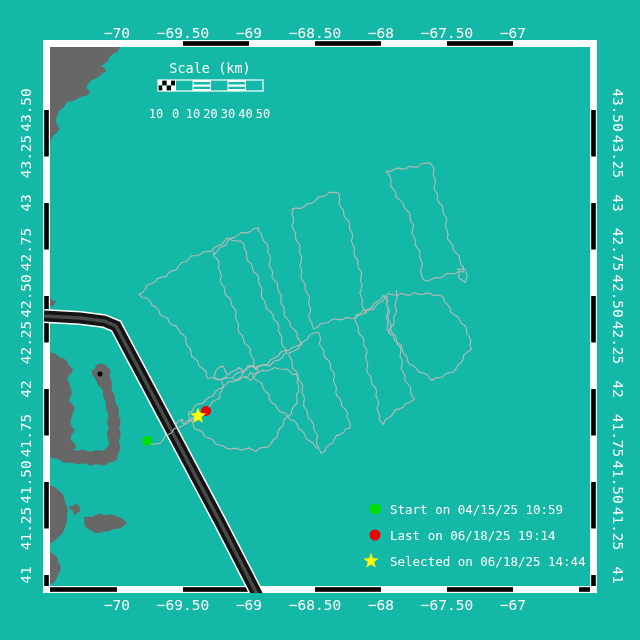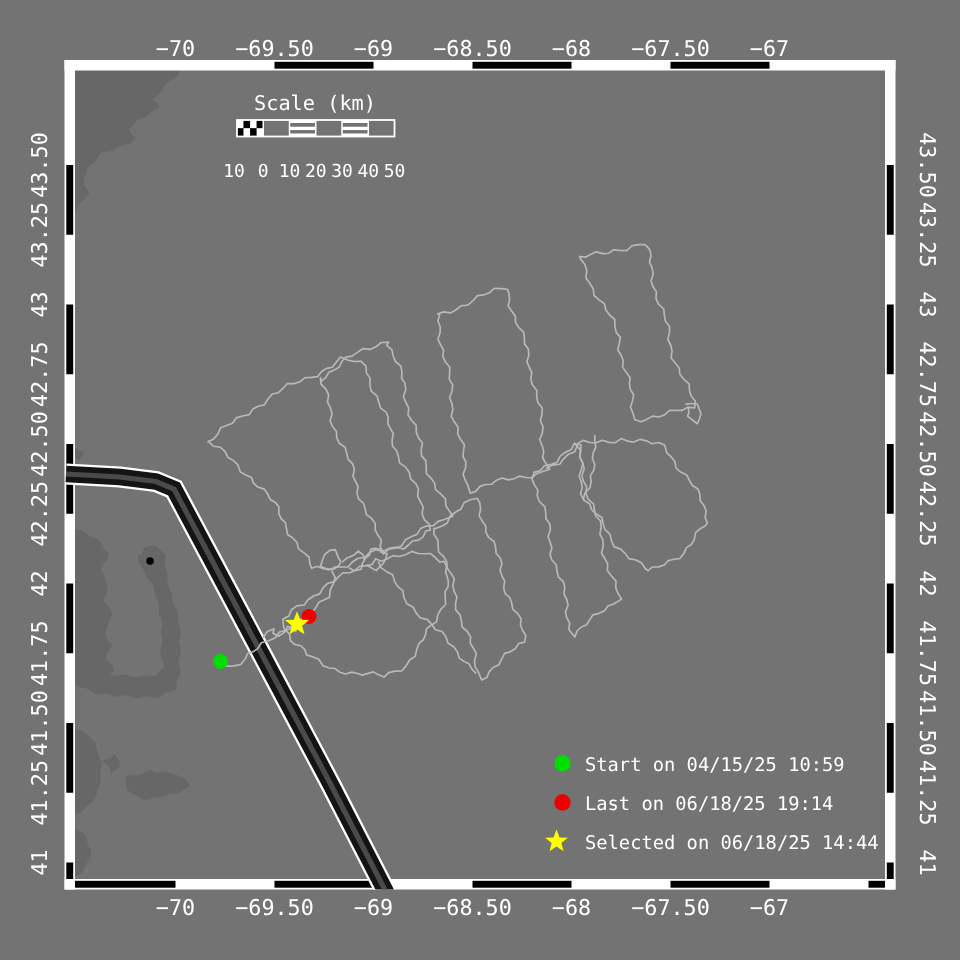--- a/index.html
+++ b/index.html
@@ -1,16 +1,16 @@
 <!DOCTYPE html>
 <html><head>
 <meta charset="utf-8">
 <style>
   html,body{margin:0;padding:0;background:#000;}
-  #stage{position:relative;width:640px;height:640px;background:#737373;overflow:hidden;}
+  #stage{position:relative;width:640px;height:640px;background:#14b8a6;overflow:hidden;}
   svg{display:block;}
   text{font-family:"DejaVu Sans Mono","Liberation Mono",monospace;fill:#ffffff;}
   .axis-label{font-size:14.5px;}
   .scale-title{font-size:13.5px;}
   .scale-num{font-size:12px;}
   .legend-text{font-size:12.5px;}
 </style>
 </head>
 <body>
 

